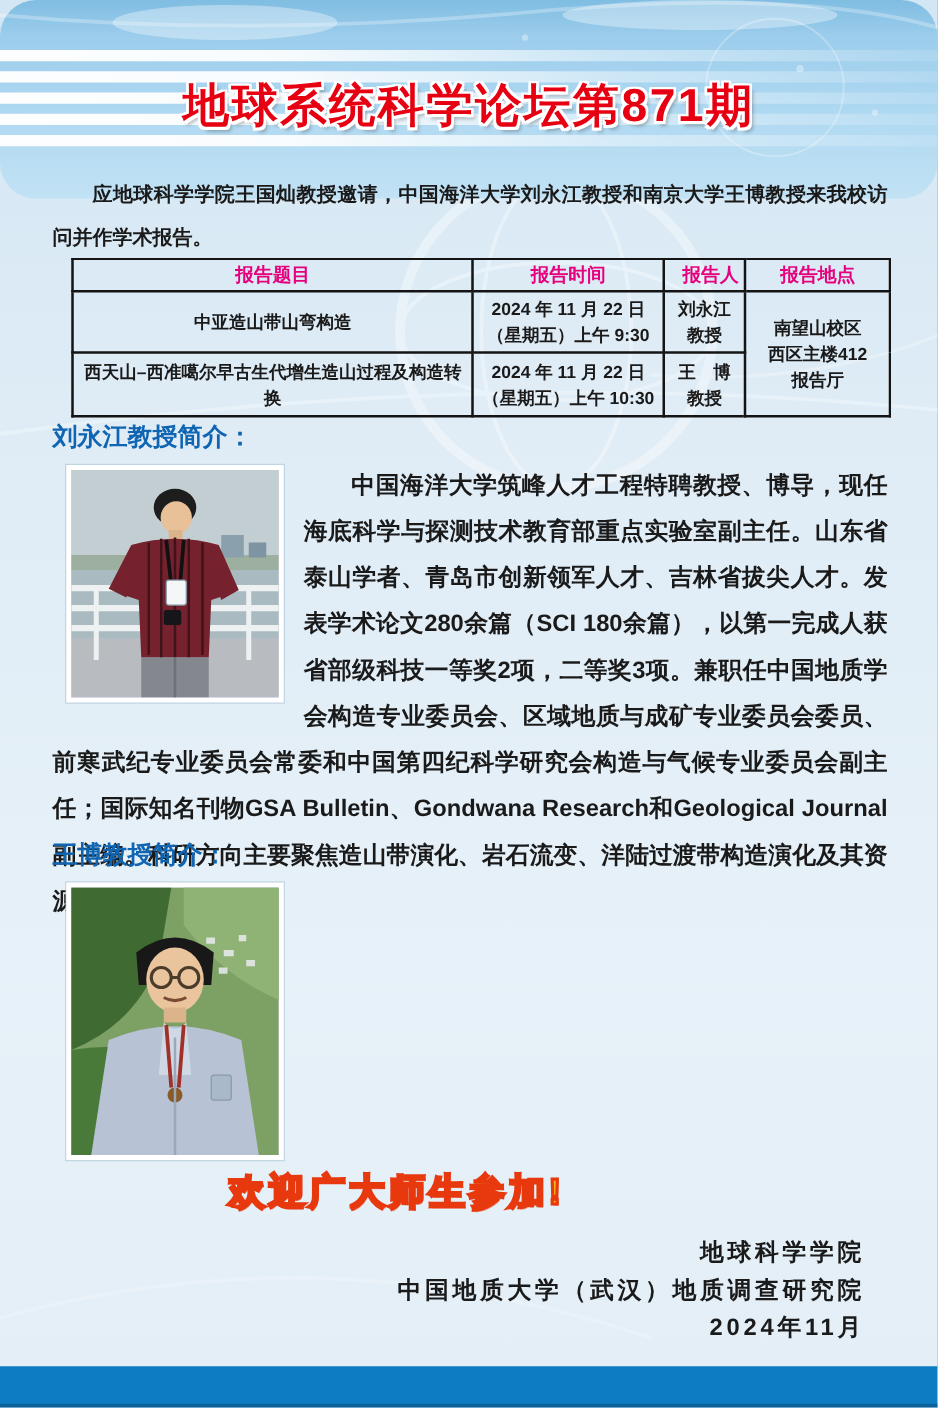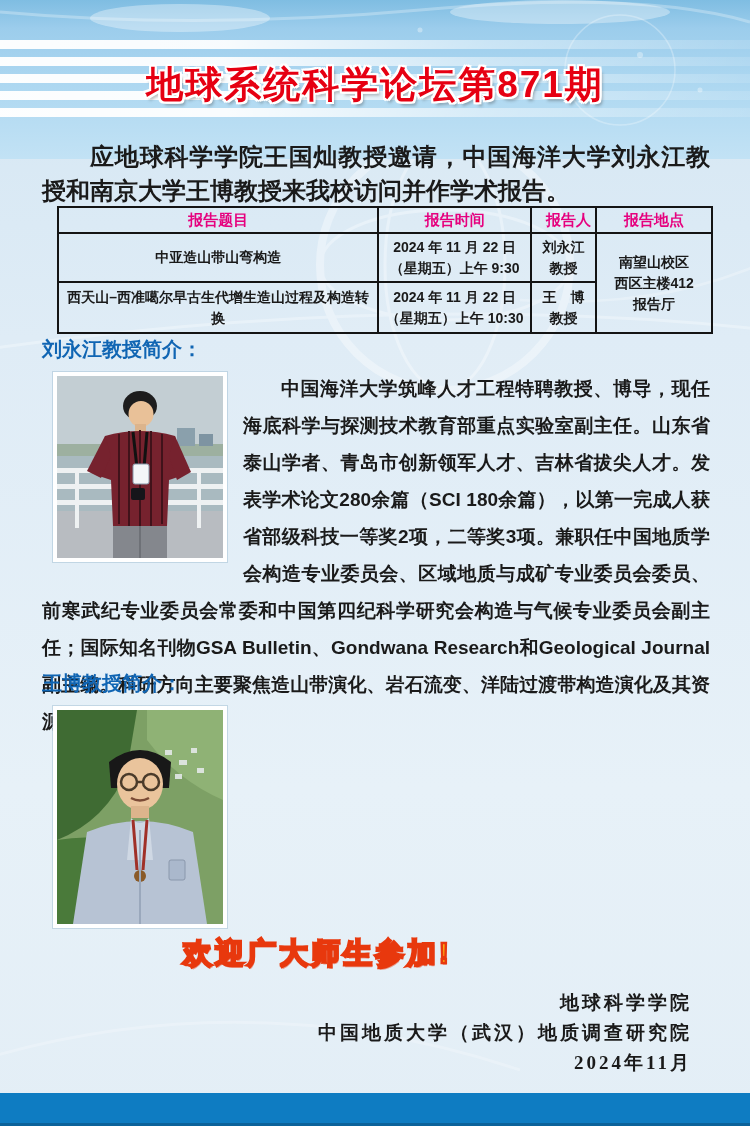--- a/index.html
+++ b/index.html
@@ -14,38 +14,39 @@
   *{margin:0;padding:0;box-sizing:border-box;}
   body{font-family:"Liberation Sans","DejaVu Sans",sans-serif;background:#9db8c8;}
   .page{
     position:relative;width:750px;height:1126px;margin:0 auto;overflow:hidden;
     background:linear-gradient(180deg,#d3e6f3 0%,#dfecf6 30%,#e7f1f8 70%,#e3eef6 100%);
   }
   
   .header{
     position:absolute;top:0;left:0;width:750px;height:159px;
     background:linear-gradient(180deg,#7fbde2 0%,#9ccdec 18%,#aed8f1 55%,#c2e2f5 100%);
+    border-radius:29px;
   }
   .header-deco{position:absolute;top:0;left:0;}
   .stripes{position:absolute;top:40px;left:0;width:750px;}
   .stripe{
     height:9px;margin-bottom:8px;
     background:linear-gradient(90deg,rgba(255,255,255,.97) 0%,rgba(255,255,255,.92) 30%,rgba(255,255,255,.45) 65%,rgba(255,255,255,.12) 100%);
   }
   .title{
     position:absolute;top:60px;left:0;width:750px;text-align:center;
     font-size:37px;font-weight:bold;letter-spacing:2px;color:var(--title-red);
     text-shadow:-2px -2px 0 #fff,2px -2px 0 #fff,-2px 2px 0 #fff,2px 2px 0 #fff,
                  0 -2px 0 #fff,0 2px 0 #fff,-2px 0 0 #fff,2px 0 0 #fff,3px 4px 3px rgba(60,60,60,.35);
   }
   
   .bg-deco{position:absolute;top:0;left:0;z-index:0;}
   
   .block{position:absolute;z-index:1;color:var(--text-black);}
-  .intro{top:140px;left:42px;width:668px;font-size:24px;font-weight:bold;line-height:34px;text-indent:2em;text-align:justify;}
+  .intro{top:140px;left:42px;width:668px;font-size:16px;font-weight:bold;line-height:34px;text-indent:2em;text-align:justify;}
   .schedule-wrap{top:206px;left:57px;width:656px;}
   table.schedule{width:100%;border-collapse:collapse;table-layout:fixed;}
   .schedule th,.schedule td{border:2px solid #141414;text-align:center;vertical-align:middle;font-weight:bold;}
   .schedule th{height:26px;font-size:15px;color:var(--table-header-pink);}
   .schedule td{font-size:14px;color:var(--text-black);line-height:21px;padding:2px 3px;}
   .schedule .c-topic{width:49%;}
   .schedule .c-time{width:23.3%;}
   .schedule .c-speaker{width:10%;padding-left:10px;}
   .schedule .c-loc{width:17.7%;}
   .schedule tr.r1 td{height:49px;}
@@ -55,21 +56,21 @@
   .sec2{top:670px;}
   .sec-heading{font-size:20px;font-weight:bold;color:var(--heading-blue);margin-bottom:7px;}
   .photo{float:left;margin:2px 16px 6px 11px;border:4px solid #ffffff;box-shadow:0 0 0 1px rgba(160,190,210,.5);background:#ccd;}
   .photo svg{display:block;}
   .bio{font-size:19px;font-weight:bold;line-height:37px;text-indent:2em;text-align:justify;}
   .welcome{
     top:934px;left:183px;font-size:29px;font-weight:bold;letter-spacing:3px;
     color:var(--welcome-orange);-webkit-text-stroke:2.5px var(--welcome-outline);
     text-shadow:1px 2px 0 rgba(232,56,13,.45);
   }
-  .signature{top:988px;right:58px;text-align:right;font-size:19px;font-weight:bold;line-height:30px;letter-spacing:3px;font-family:Liberation Serif, serif;}
+  .signature{top:988px;right:58px;text-align:right;font-size:19px;font-weight:bold;line-height:30px;letter-spacing:3px;}
   .bottom-bar{
     position:absolute;left:0;bottom:0;width:750px;height:33px;
     background:var(--bottom-bar-blue);border-bottom:3px solid #0b629a;z-index:2;
   }
 </style>
 </head>
 <body>
 
 <div class="page">
 

